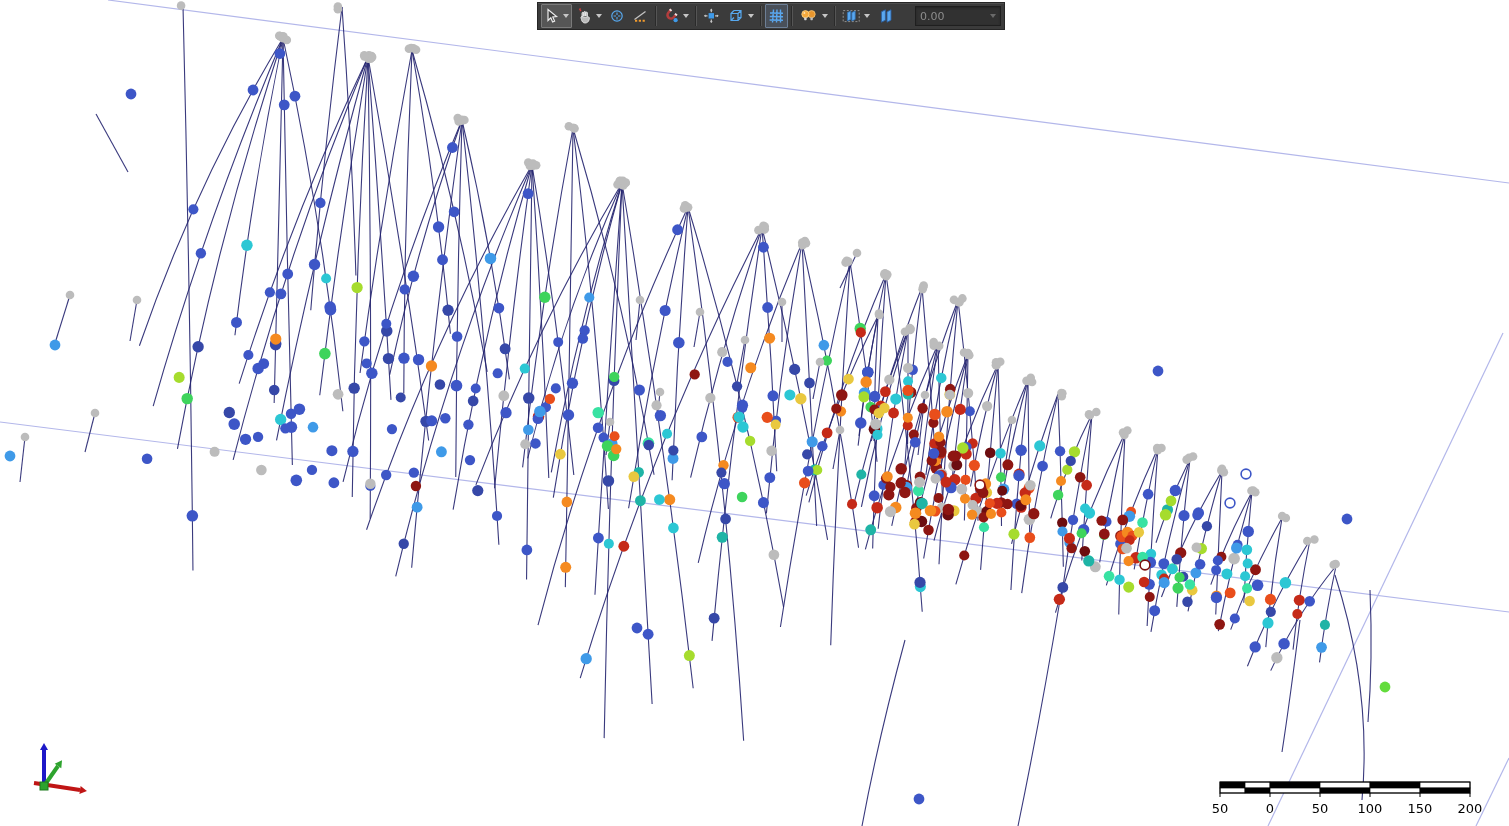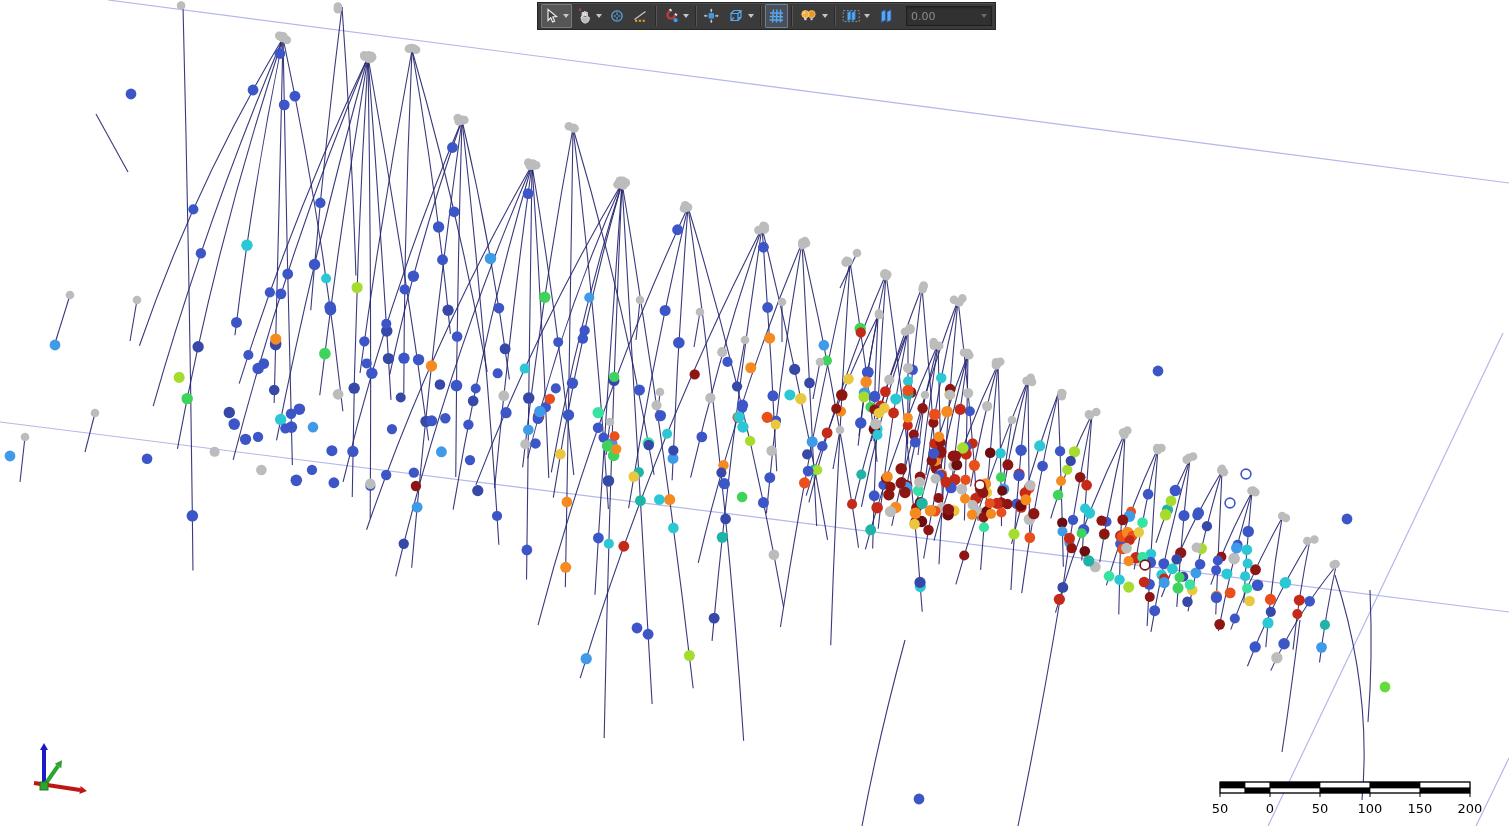--- a/index.html
+++ b/index.html
@@ -18,21 +18,21 @@
   .tb-btn{display:flex;align-items:center;justify-content:center;height:22px;
     padding:0 2px;border:1px solid transparent;border-radius:1px;cursor:default;}
   .tb-btn.active{background:#565656;border-color:#7a7a7a;}
   .tb-btn.active-blue{background:#49505a;border-color:#6d7f96;}
   .tb-sep{width:1px;height:20px;background:#2a2a2a;border-right:1px solid #555555;margin:0 2px;}
   .tb-caret{width:0;height:0;border-left:3.5px solid transparent;border-right:3.5px solid transparent;
     border-top:4px solid #c6c6c6;margin-left:3px;}
   .tb-combo{display:flex;align-items:center;justify-content:space-between;
     width:76px;height:18px;background:#313131;border:1px solid #1f1f1f;
     box-shadow:inset 0 1px 2px #242424;color:#8d8d8d;font-size:11px;
-    padding:0 4px;margin-left:6px;}
+    padding:0 4px;margin-left:15px;}
   .tb-combo .tb-caret{border-top-color:#6a6a6a;}
 </style>
 </head>
 <body>
 
 <div id="stage">
   <svg id="scene-svg" width="1509" height="826">
       <g>
         <line x1="108" y1="0" x2="1509" y2="183" stroke="#b3b7ea" stroke-width="1.2"></line>
         <line x1="0" y1="422" x2="1509" y2="612" stroke="#b3b7ea" stroke-width="1.2"></line>

